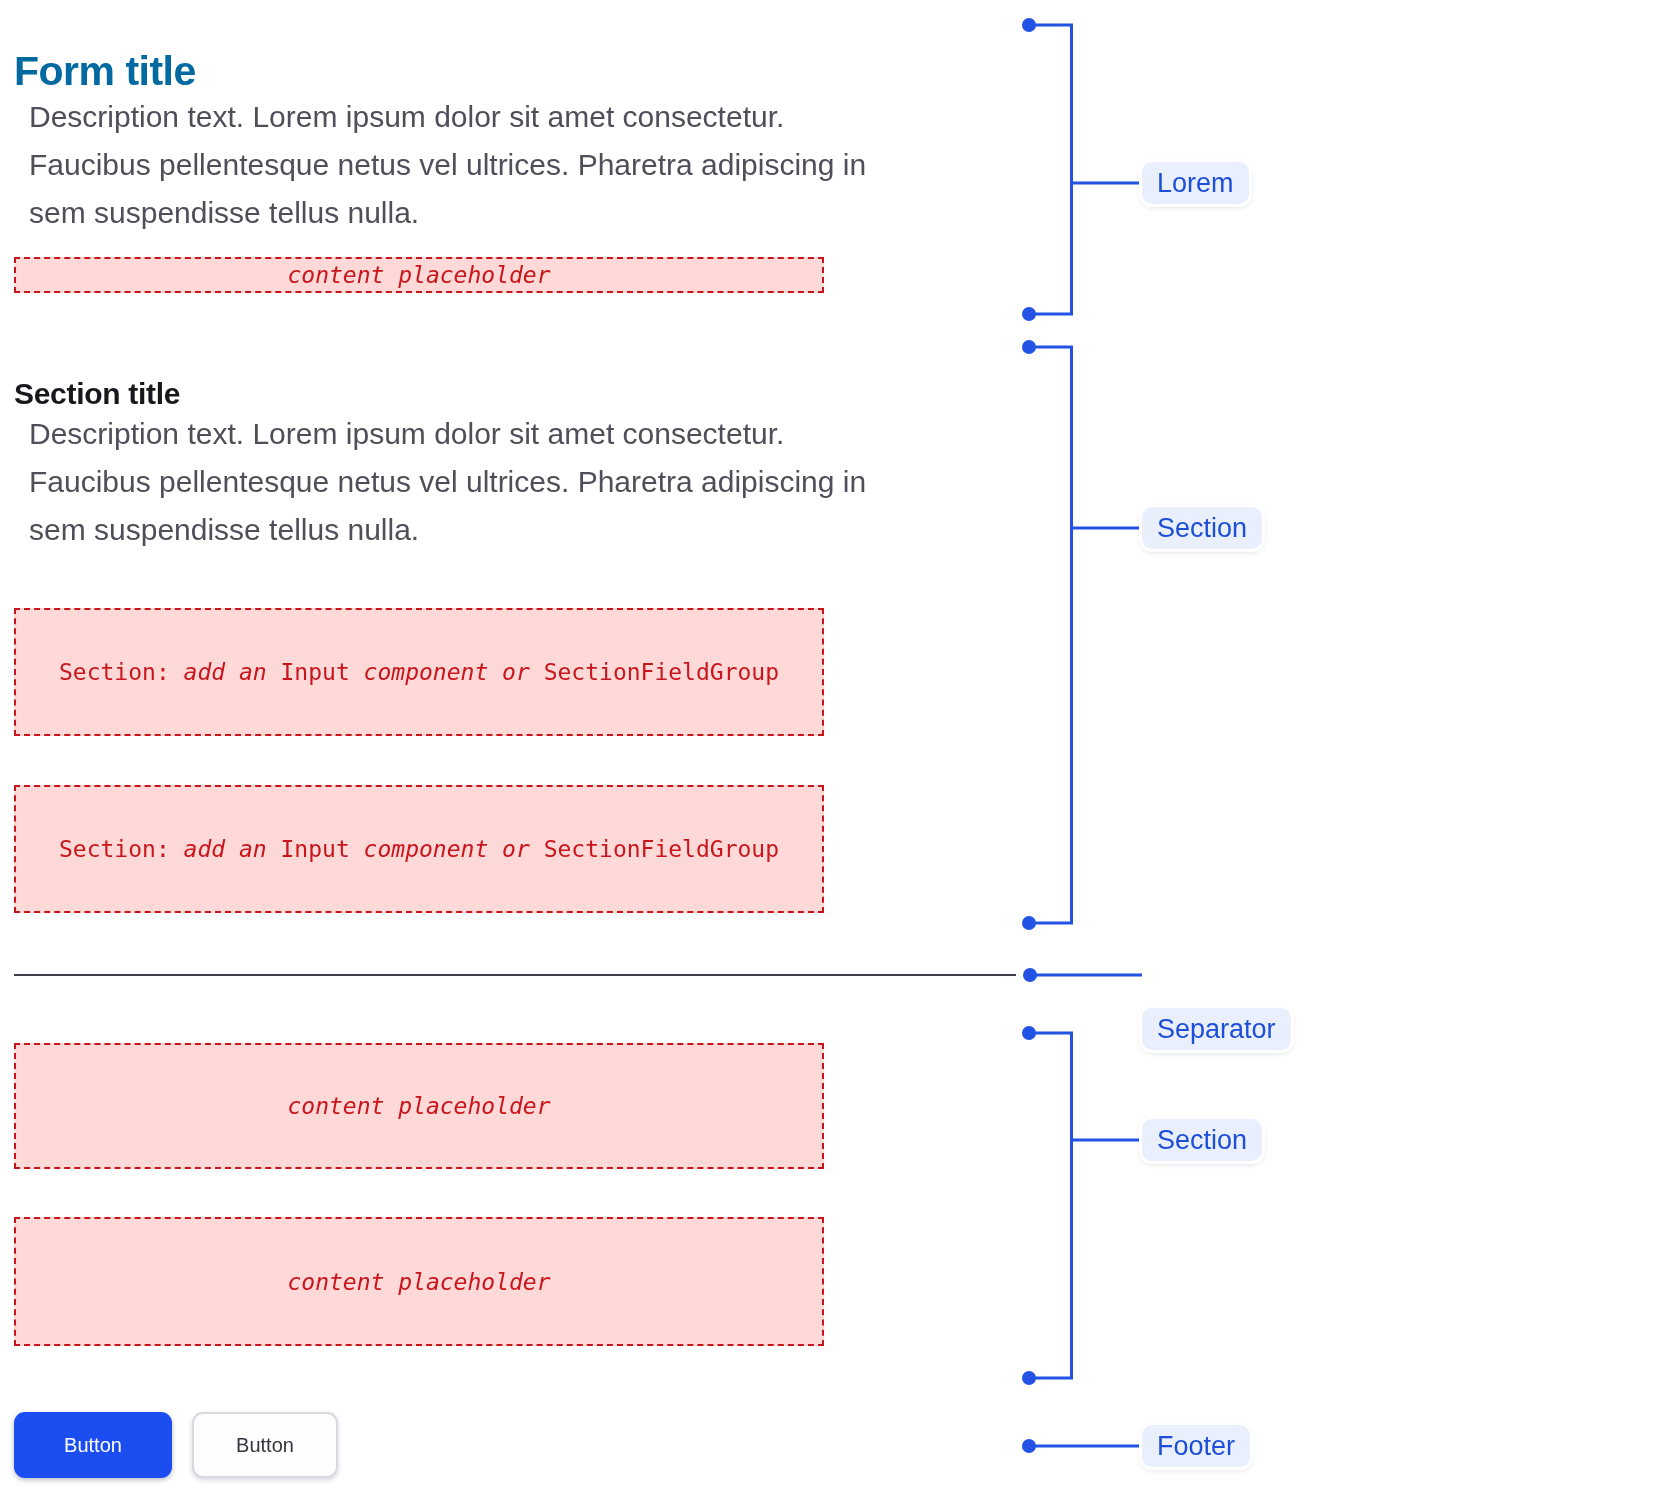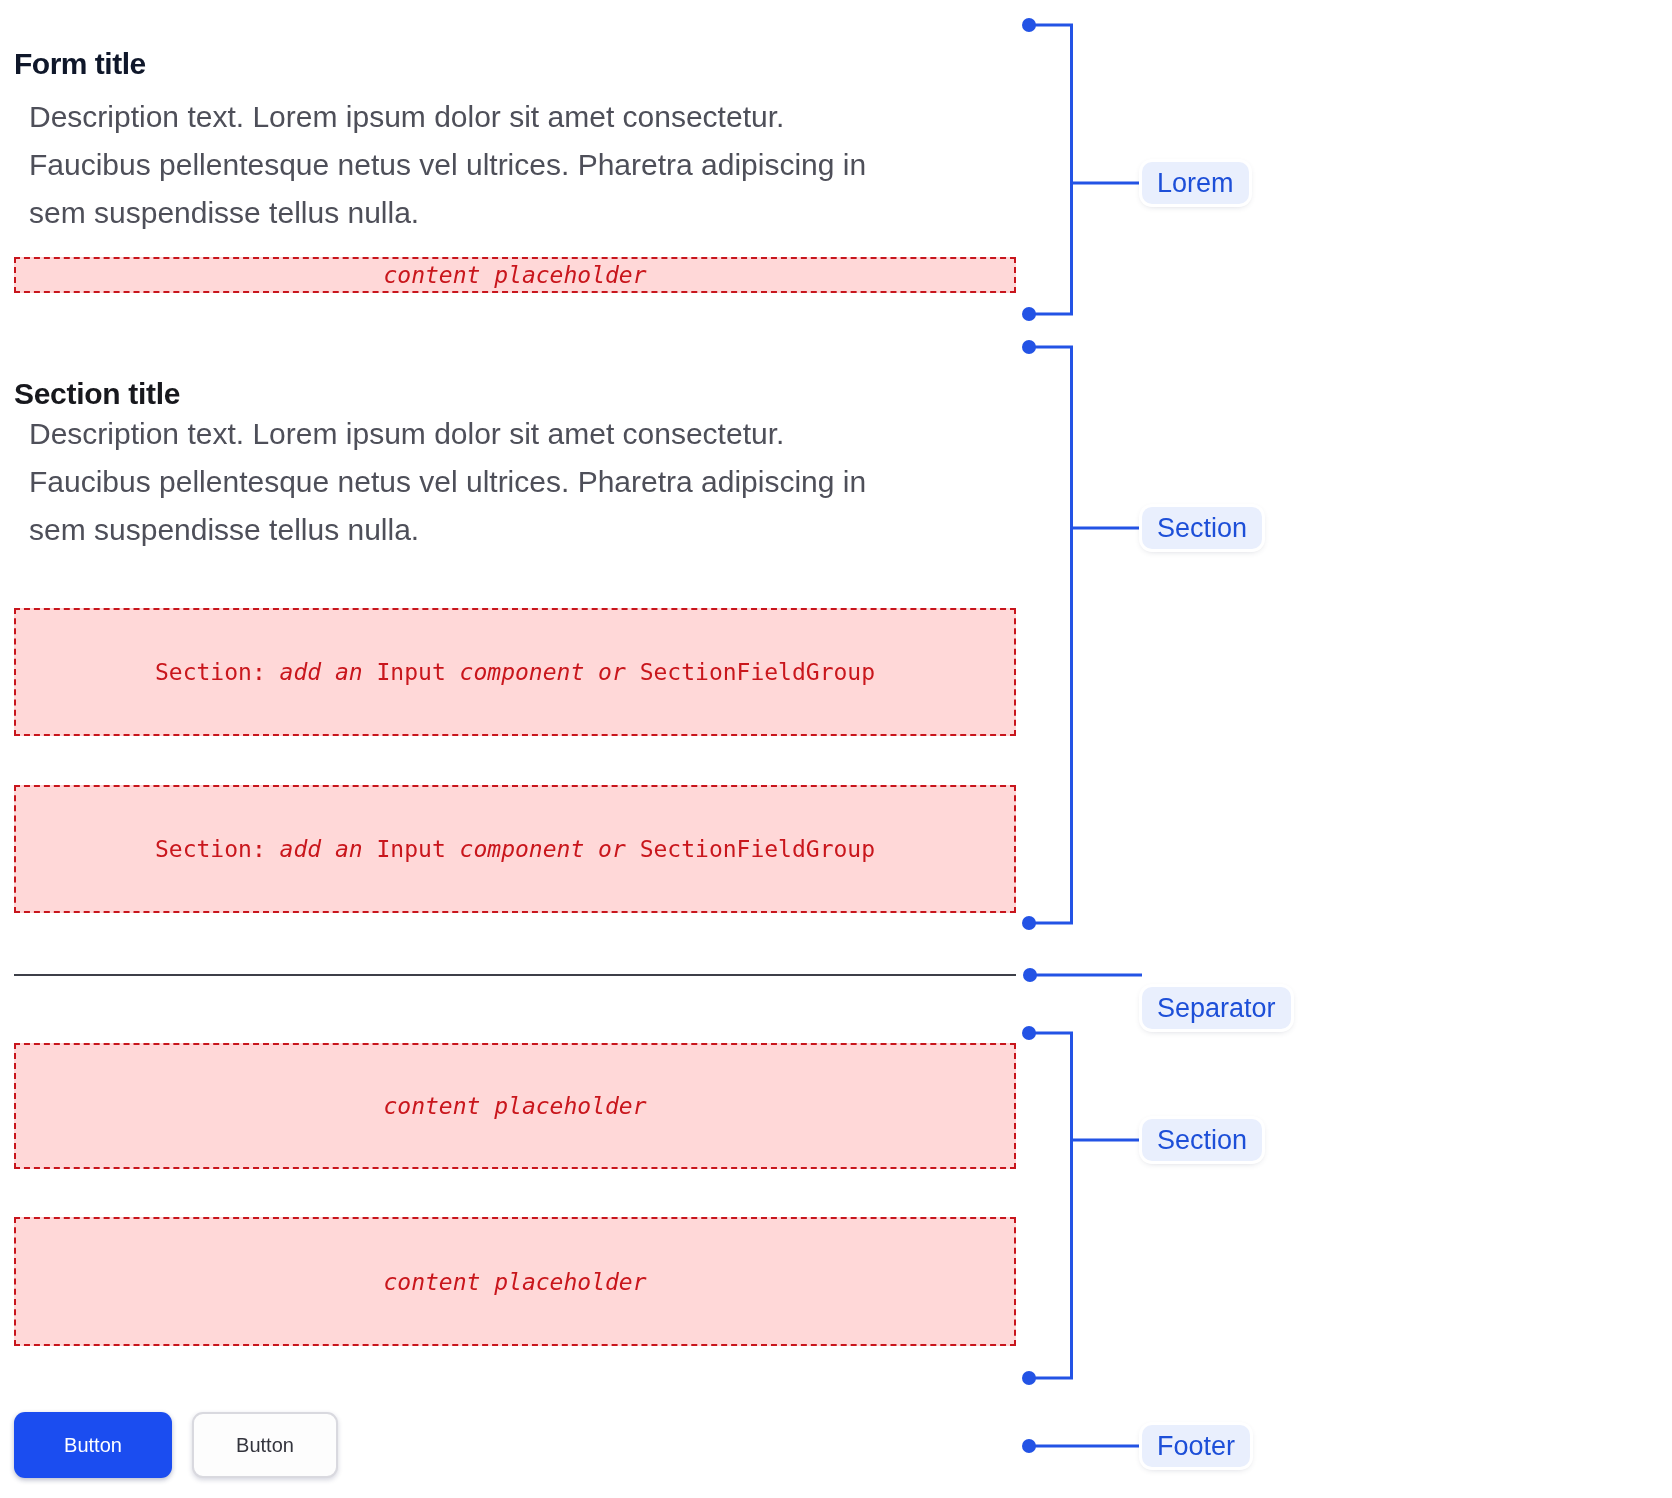--- a/index.html
+++ b/index.html
@@ -6,38 +6,38 @@
   .canvas{
     position:relative;
     width:1672px;height:1498px;
     background:#ffffff;
     font-family:"Liberation Sans",sans-serif;
     overflow:hidden;
   }
   .abs{position:absolute;}
   .form-title{
     left:14px;top:18px;
-    font-size:30px;line-height:52px;font-weight:700;
-    color:#0f172a;letter-spacing:-0.5px;
+    font-size:41px;line-height:52px;font-weight:700;
+    color:#0369a1;letter-spacing:-0.5px;
   }
   .desc{
     left:29px;
     font-size:30px;line-height:48px;
     color:#4e4f59;
     white-space:nowrap;
   }
   .desc-1{top:93px;}
   .section-title{
     left:14px;top:348px;
     font-size:30px;line-height:42px;font-weight:700;
     color:#17181d;letter-spacing:-0.3px;
   }
   .desc-2{top:410px;}
   .ph-box{
-    left:14px;width:1002px;
+    left:14px;width:810px;
     box-sizing:border-box;
     background:#ffd8d8;
     border:2px dashed #c8151c;
     display:flex;align-items:center;justify-content:center;
     font-family:"DejaVu Sans Mono","Liberation Mono",monospace;
     font-size:23px;color:#c9161c;
     white-space:pre;
   }
   .ph-strip{top:257px;height:36px;}
   .ph-section-1{top:608px;height:128px;}
@@ -76,21 +76,21 @@
     padding:0 15px;
     background:#e9effd;
     border-radius:10px;
     color:#1d4fd8;
     font-size:27px;
     box-shadow:0 0 0 3px #ffffff,0 2px 6px rgba(50,60,90,0.25);
     white-space:nowrap;
   }
   .pill-header{top:162px;}
   .pill-section-1{top:507px;}
-  .pill-separator{top:987px;}
+  .pill-separator{top:1008px;}
   .pill-section-2{top:1119px;}
   .pill-footer{top:1425px;}
   svg.annot{left:0;top:0;pointer-events:none;}
   .annot path,.annot line{stroke:#2353e5;stroke-width:3;fill:none;}
   .annot circle{fill:#2353e5;stroke:none;}
 </style>
 </head>
 <body>
 
 <div class="canvas">

